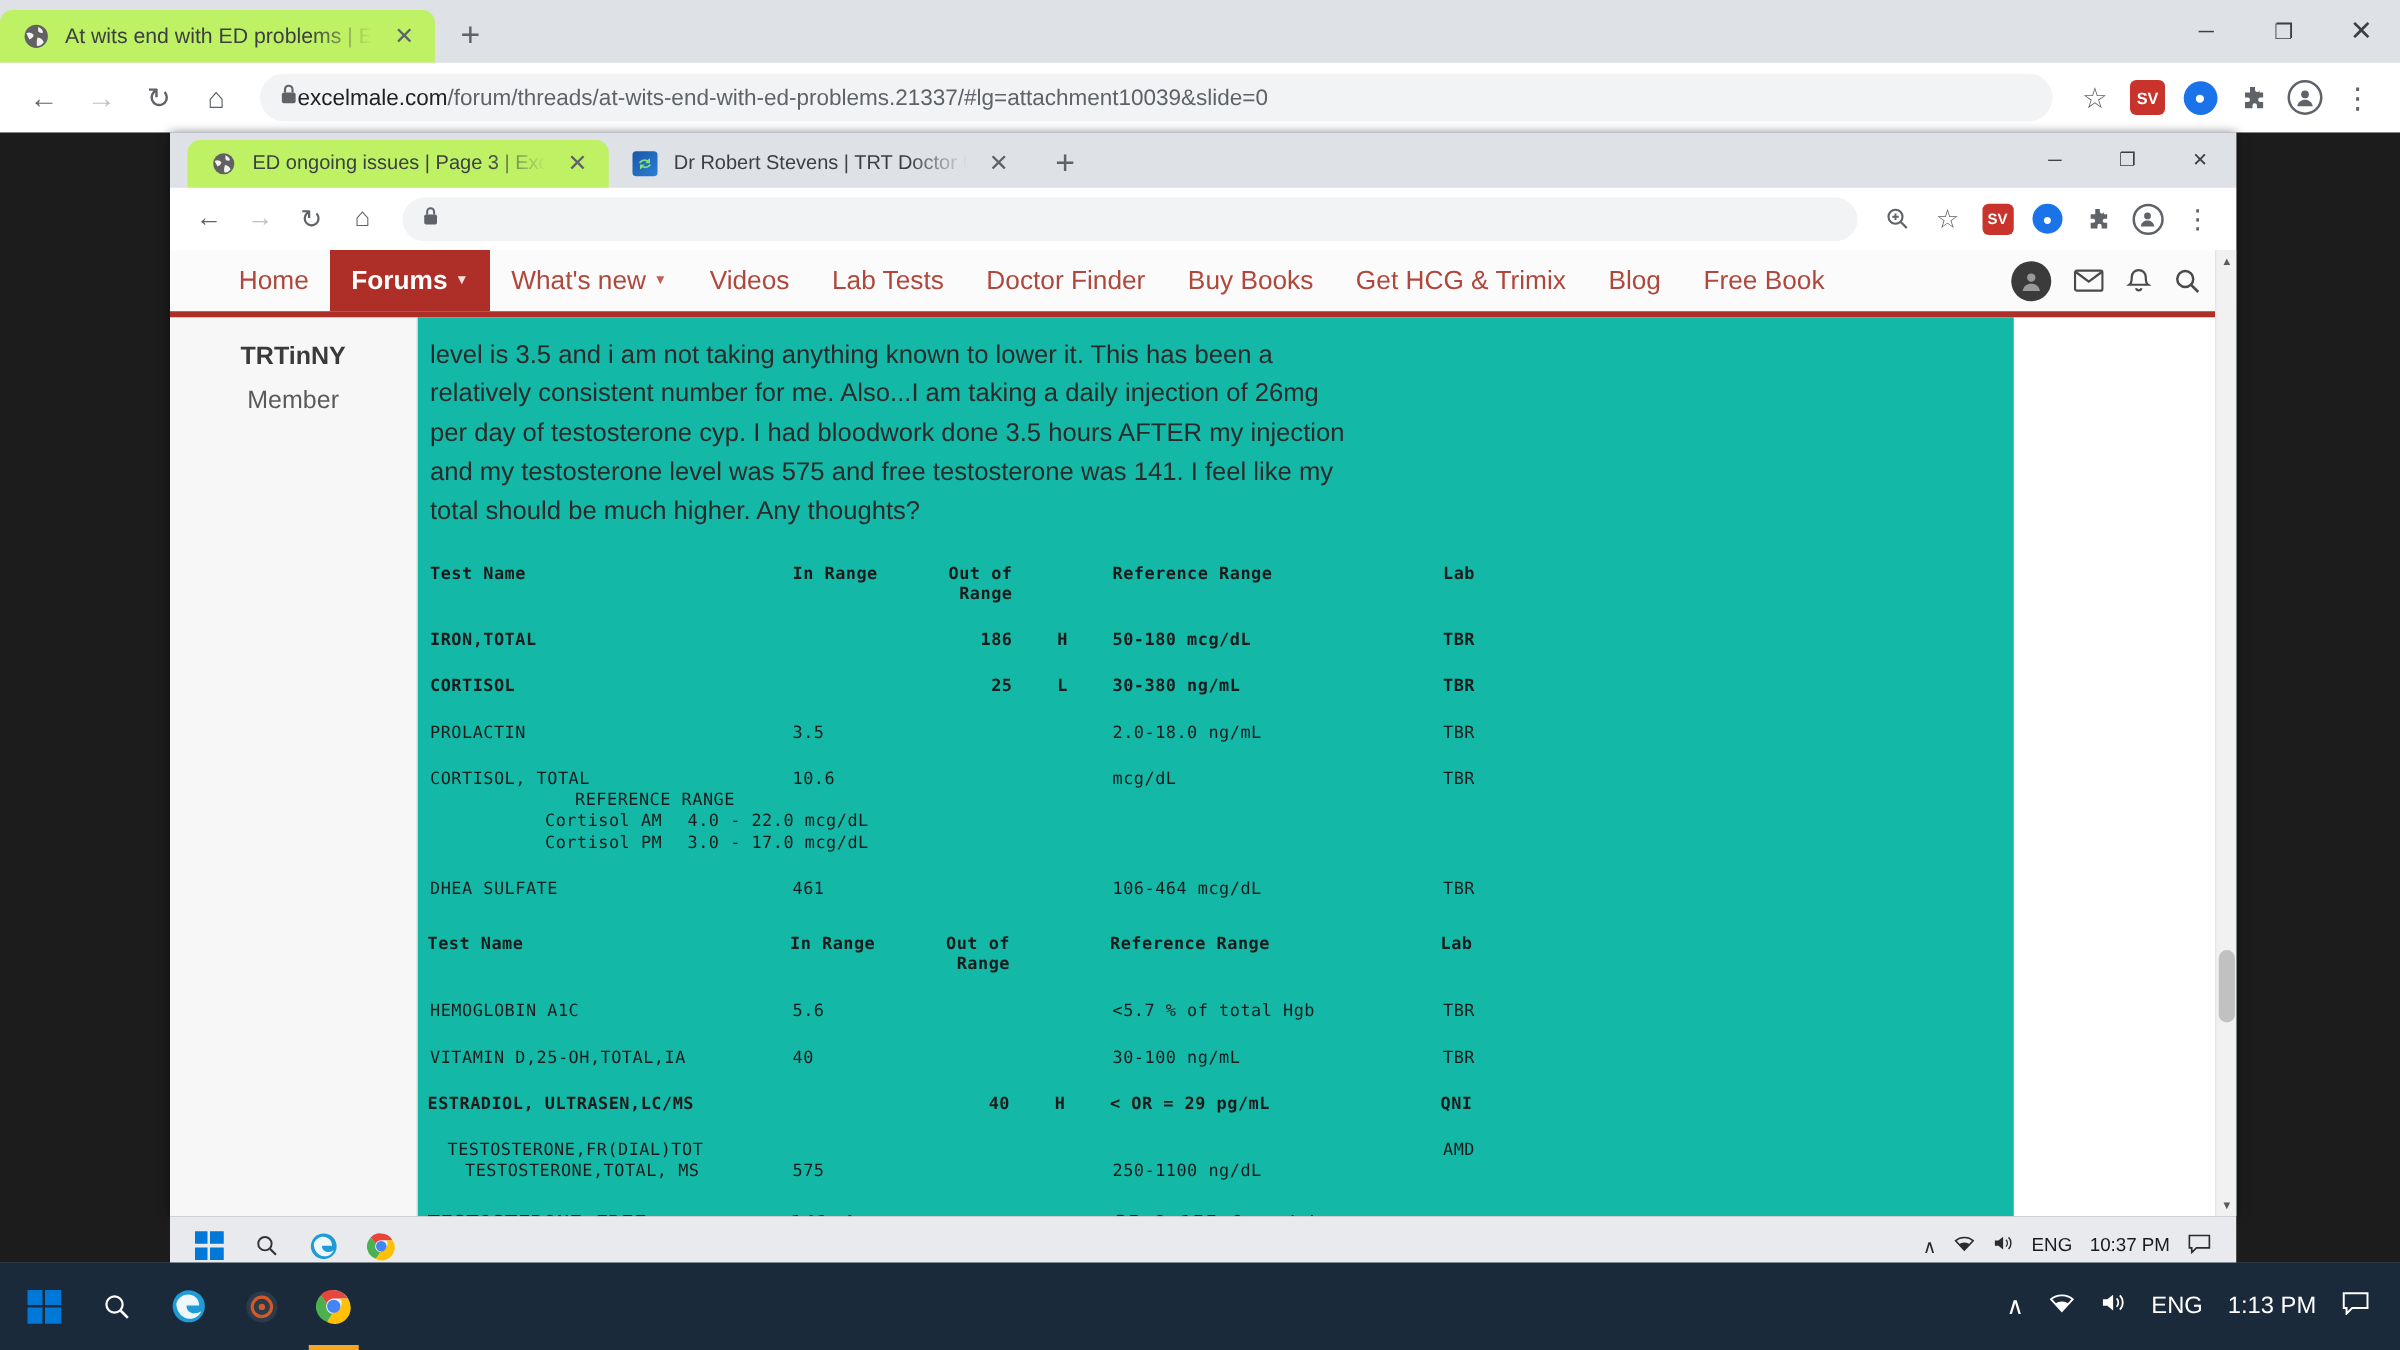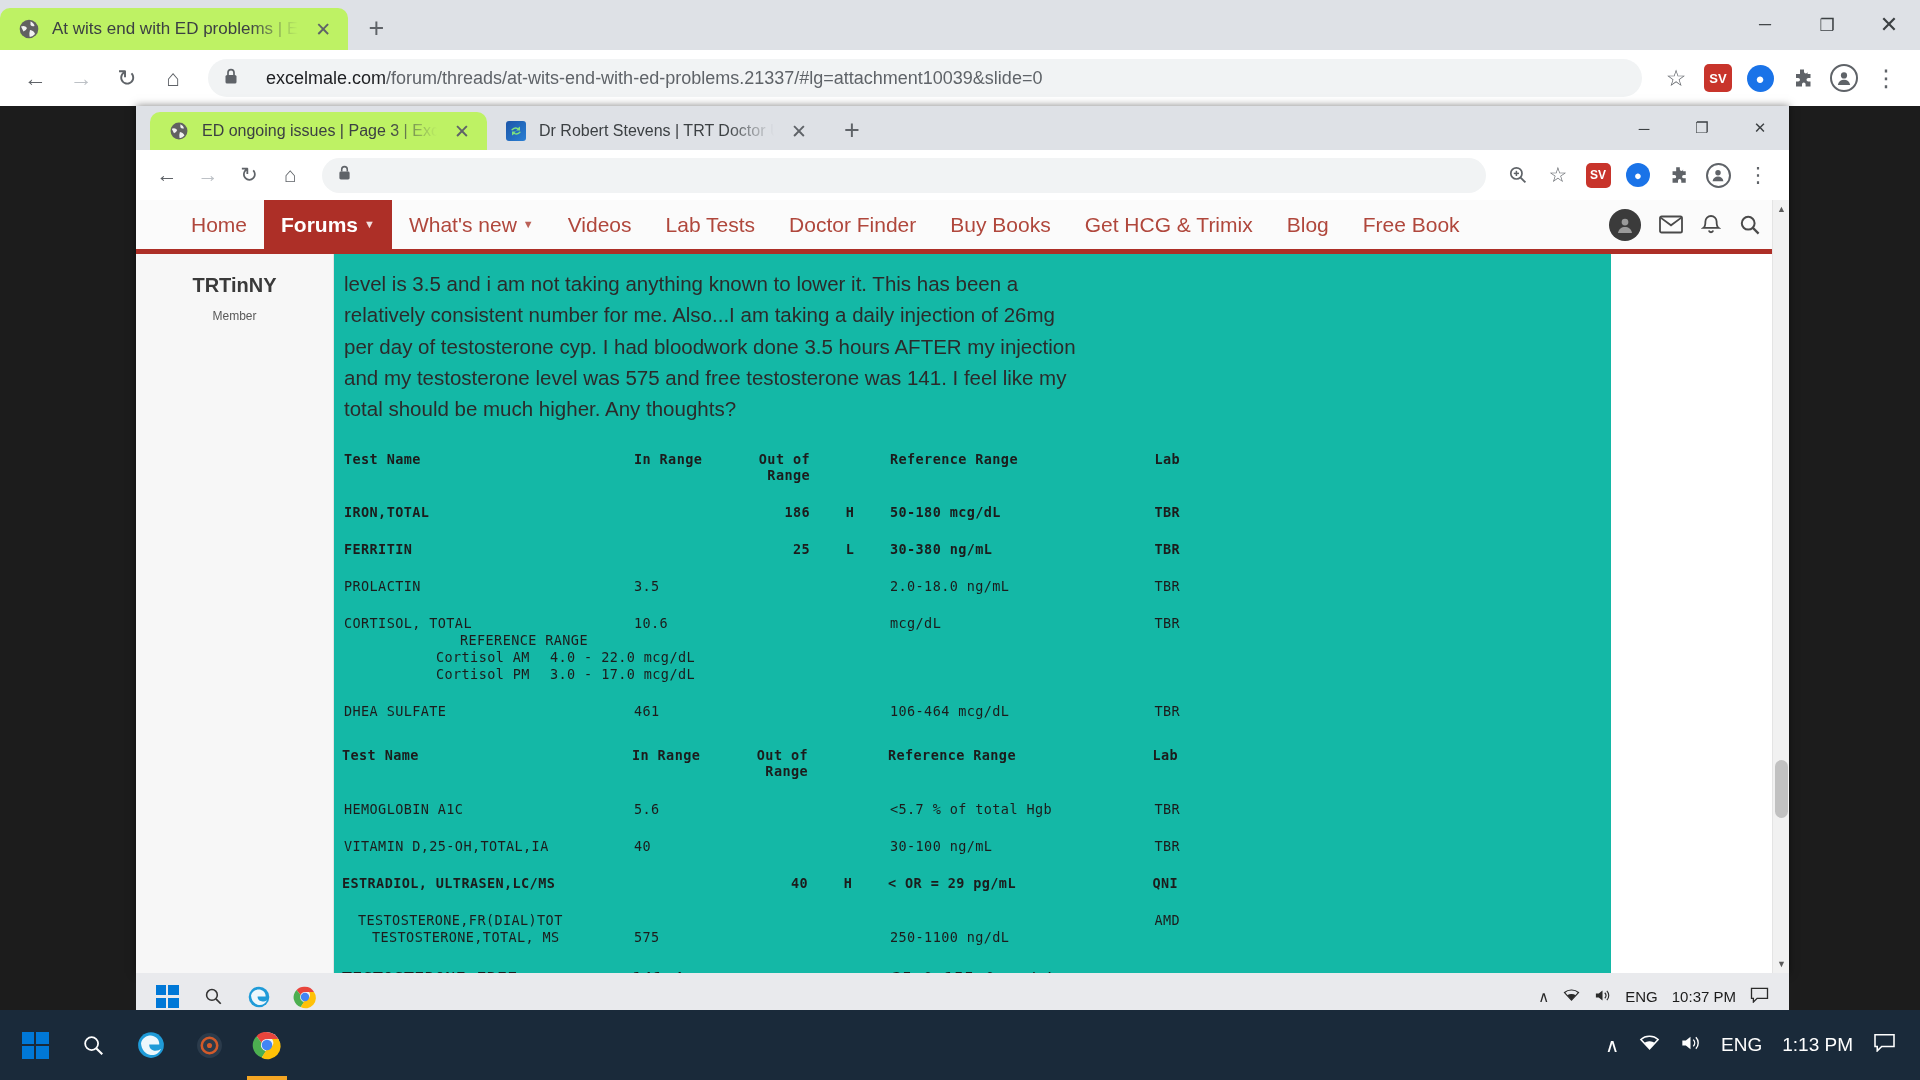--- a/index.html
+++ b/index.html
@@ -59,21 +59,21 @@
     height: 56px; background: #fff; display: flex; align-items: center;
     padding: 0 14px; gap: 4px;
   }
   .nav-icon {
     width: 42px; height: 42px; display: flex; align-items: center;
     justify-content: center; color: #5f6368; font-size: 23px;
     border-radius: 50%;
   }
   .omnibox {
     flex: 1; height: 38px; background: #f1f3f4; border-radius: 20px;
-    display: flex; align-items: center; padding: 0 16px; gap: 28px;
+    display: flex; align-items: center; padding: 0 16px; gap: 0;
     margin: 0 10px;
   }
   .omnibox .url { font-size: 18px; color: #202124; white-space: nowrap; overflow: hidden; }
   .omnibox .url .dim { color: #5f6368; }
   .tool-icons { display: flex; align-items: center; gap: 2px; }
   .tool-icons .nav-icon { width: 40px; height: 40px; }
   .ext-badge {
     width: 28px; height: 28px; border-radius: 5px; background: #c8342b;
     color: #fff; font-size: 13px; font-weight: bold;
     display: flex; align-items: center; justify-content: center;
@@ -147,21 +147,21 @@
     background: #3b3b3b; display: flex; align-items: center; justify-content: center;
   }
   .nav-ricon { color: #4a4a4a; font-size: 22px; display: flex; align-items: center; }
 
   .page-body { display: flex; height: 719px; background: #14b8a6; position: relative; }
   .msg-user {
     width: 198px; flex: 0 0 198px; background: #f7f7f7;
     border-right: 1px solid #e3e3e3; padding-top: 20px; text-align: center;
   }
   .msg-user .uname { font-size: 20px; font-weight: bold; color: #3a3a3a; }
-  .msg-user .urole { font-size: 12px; color: #5a5a5a; margin-top: 12px; }
+  .msg-user .urole { font-size: 20px; color: #5a5a5a; margin-top: 12px; }
 
   .msg-main { flex: 1; padding: 14px 28px 0 10px; min-width: 0; position: relative; }
   .post-text {
     font-size: 20.5px; line-height: 1.53; color: #2b2b2b; max-width: 740px;
   }
 
   .lab { margin-top: 26px; font-family: "DejaVu Sans Mono", monospace; }
   .lab-row { display: flex; font-size: 13.5px; color: #1c1c1c; letter-spacing: .4px; }
   .lab-row.header { font-weight: bold; margin-bottom: 21px; }
   .lab-row.spaced { margin-bottom: 21px; }
@@ -471,21 +471,21 @@
               <div class="lab-row spaced bold">
                 <span class="c-name">IRON,TOTAL</span>
                 <span class="c-in"></span>
                 <span class="c-out">186</span>
                 <span class="c-flag">H</span>
                 <span class="c-ref">50-180 mcg/dL</span>
                 <span class="c-lab">TBR</span>
               </div>
 
               <div class="lab-row spaced bold">
-                <span class="c-name">FERRITIN</span>
+                <span class="c-name">CORTISOL</span>
                 <span class="c-in"></span>
                 <span class="c-out">25</span>
                 <span class="c-flag">L</span>
                 <span class="c-ref">30-380 ng/mL</span>
                 <span class="c-lab">TBR</span>
               </div>
 
               <div class="lab-row spaced">
                 <span class="c-name">PROLACTIN</span>
                 <span class="c-in">3.5</span>

